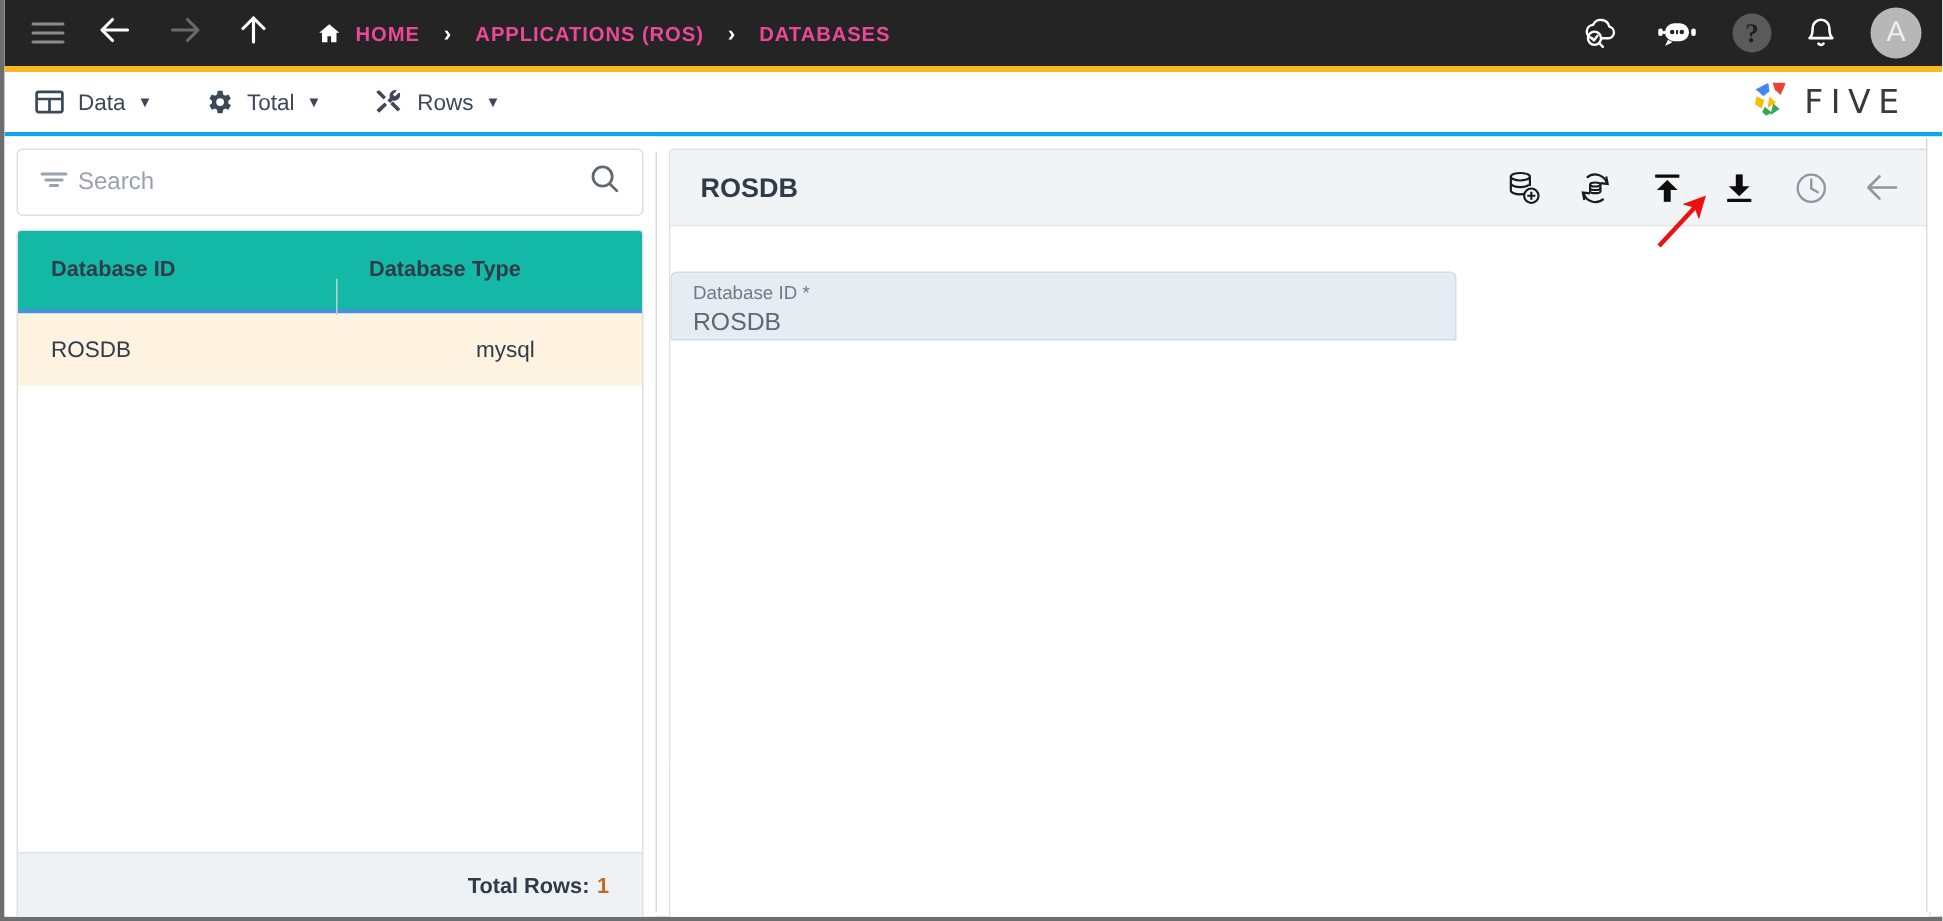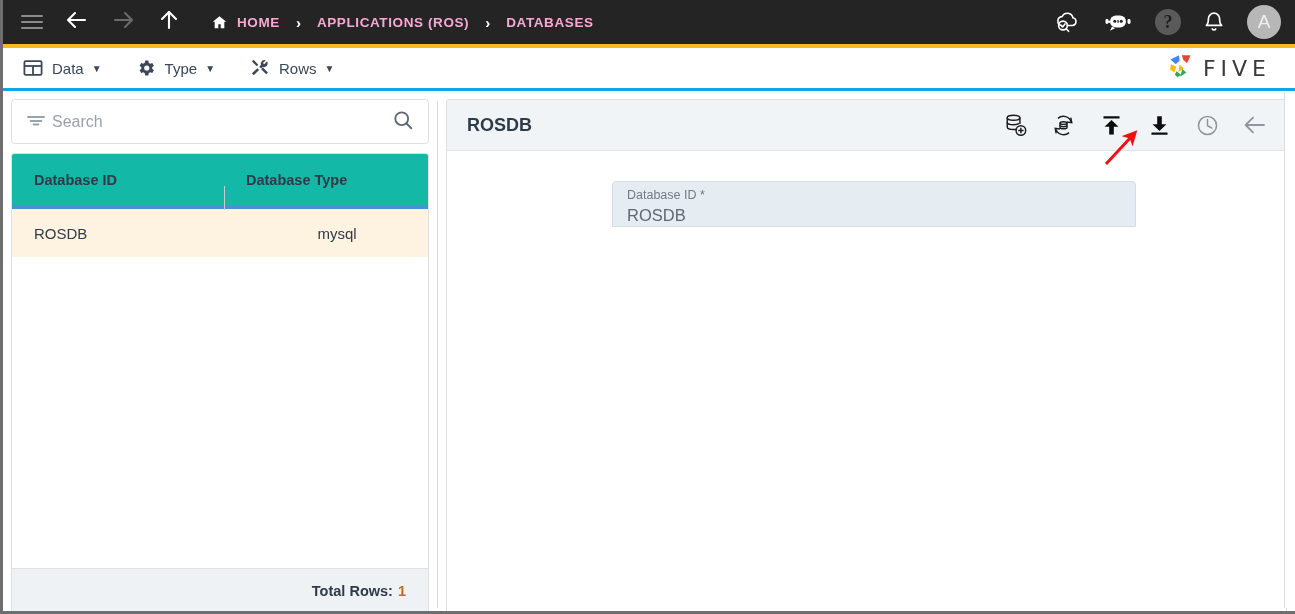--- a/index.html
+++ b/index.html
@@ -66,21 +66,21 @@
   .nav-arrow.dim { color: #6a6a6a; }
 
   .crumbs {
     display: flex;
     align-items: center;
     margin-left: 8px;
   }
   .crumb {
     display: flex;
     align-items: center;
-    color: #f9a8d4;
+    color: #ec4899;
     font-size: 13.5px;
     font-weight: bold;
     letter-spacing: 0.6px;
     white-space: nowrap;
   }
   .crumb-sep {
     color: #ffffff;
     font-size: 15px;
     margin: 0 16px;
     font-weight: bold;
@@ -339,21 +339,20 @@
     width: 26px;
     height: 26px;
   }
   .detail-form {
     flex: 1 1 auto;
     padding-top: 30px;
     background: #ffffff;
   }
   .field {
     width: 524px;
-    margin-left: 165px;
     height: 46px;
     background: #e5ecf2;
     border: 1px solid #d4dde6;
     border-radius: 4px 4px 0 0;
     box-sizing: border-box;
     padding: 6px 14px 0 14px;
     display: flex;
     flex-direction: column;
     justify-content: flex-start;
   }
@@ -493,21 +492,21 @@
       <span>Data</span>
       <span class="mi-caret">▼</span>
     </div>
 
     <div class="menu-item">
       <span class="mi-icon">
         <svg width="20" height="20" viewBox="0 0 24 24" fill="#3c4858">
           <path d="M19.4 13a7.8 7.8 0 0 0 0-2l2.1-1.6-2-3.5-2.5 1a7.7 7.7 0 0 0-1.7-1L14.9 3h-4l-.4 2.9a7.7 7.7 0 0 0-1.7 1l-2.5-1-2 3.5L6.4 11a7.8 7.8 0 0 0 0 2l-2.1 1.6 2 3.5 2.5-1a7.7 7.7 0 0 0 1.7 1l.4 2.9h4l.4-2.9a7.7 7.7 0 0 0 1.7-1l2.5 1 2-3.5zM12.9 15.1A3.1 3.1 0 1 1 16 12a3.1 3.1 0 0 1-3.1 3.1z"></path>
         </svg>
       </span>
-      <span>Type</span>
+      <span>Total</span>
       <span class="mi-caret">▼</span>
     </div>
 
     <div class="menu-item">
       <span class="mi-icon">
         <svg width="21" height="20" viewBox="0 0 24 24" fill="#3c4858">
           <path d="M3.2 3.4l2-.9 5.4 5.5-1.9 1.9-5.5-5.4z"></path>
           <path d="M9.5 12.3l2 2-6.3 6.3-2.3-2.3z"></path>
           <path d="M21 4.3l-3.3 3.3-1.6-1.6L19.4 2.7a4.6 4.6 0 0 0-5.7 5.8l-2 2 2.2 2.2 2-2a4.6 4.6 0 0 0 5.8-5.7z" transform="translate(0,0)"></path>
           <path d="M14 13.6l2.1-2.1 6 6-2.1 2.1z"></path>

